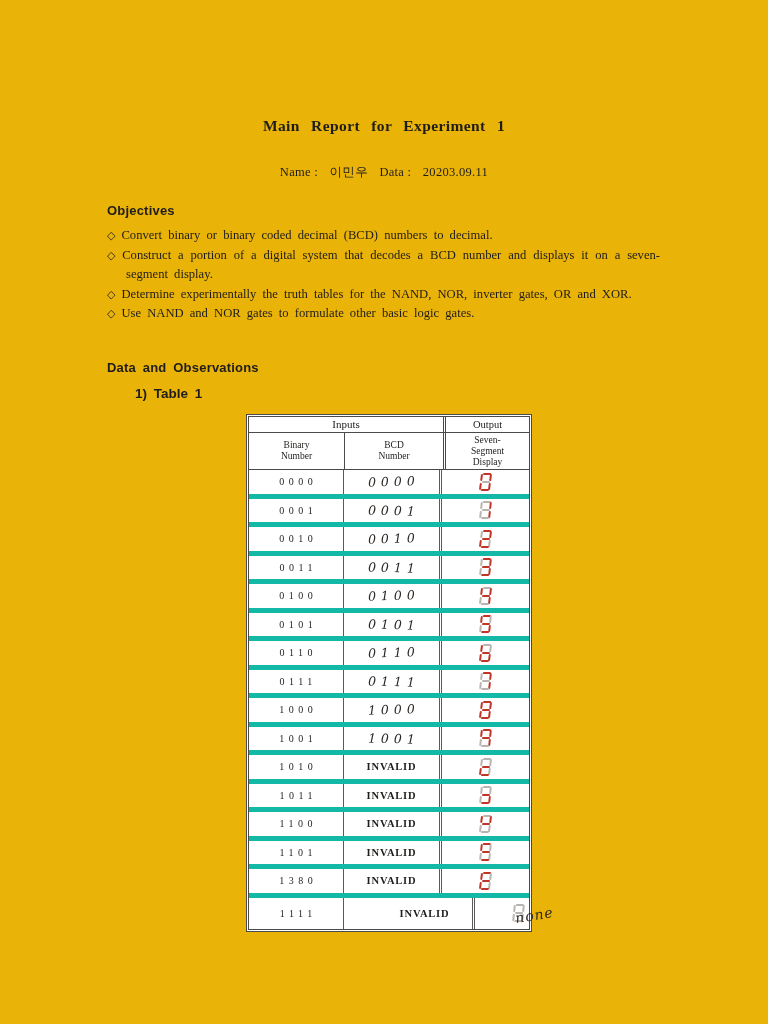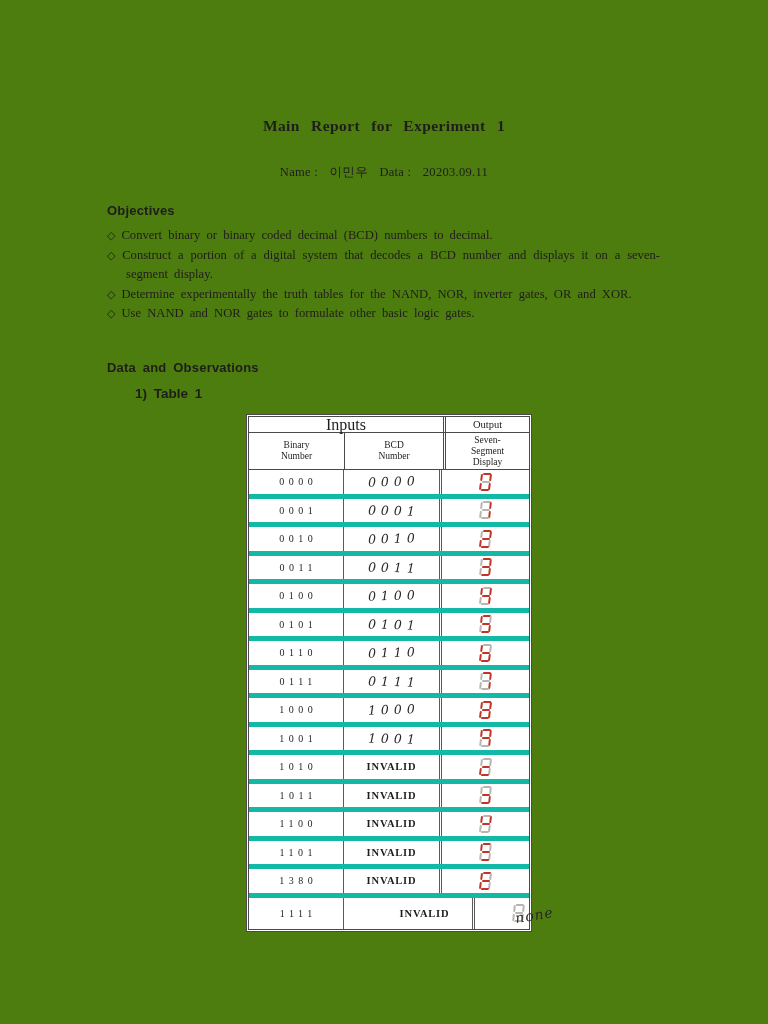--- a/index.html
+++ b/index.html
@@ -1,17 +1,17 @@
 <!DOCTYPE html>
 <html style="--segment_lit: #c13528; --segment_unlit: #bab4b0; --ink: #1f1d1b; --handwriting_ink: #2b2724; --table_border: #4a4a4a;"><head>
 <meta charset="utf-8">
 <style>
   html,body{margin:0;padding:0;background:#ffffff;}
   .page{
-    position:relative;width:768px;height:1024px;background:#4d7c0f;
+    position:relative;width:768px;height:1024px;background:#eab308;
     font-family:"Liberation Serif", serif;color:var(--ink,#1f1d1b);overflow:hidden;
   }
   
   .report-title{
     position:absolute;top:117px;left:0;width:768px;text-align:center;
     font-size:15.5px;font-weight:bold;letter-spacing:.4px;word-spacing:7px;
   }
   .name-date{
     position:absolute;top:164px;left:0;width:768px;text-align:center;
     font-size:12.5px;letter-spacing:.3px;
@@ -41,21 +41,21 @@
   .bullet{font-size:11px;margin-right:6px;}
   
   .t1{
     position:absolute;left:246px;top:414px;width:286px;
     border:3px double var(--table_border,#4a4a4a);box-sizing:border-box;
     background:#fff;
   }
   .t1 .hgroup{display:flex;height:15px;border-bottom:1px solid var(--table_border,#4a4a4a);}
   .t1 .hgroup .g-inputs{
     width:194px;border-right:3px double var(--table_border,#4a4a4a);
-    text-align:center;font-size:16px;line-height:15px;
+    text-align:center;font-size:11px;line-height:15px;
   }
   .t1 .hgroup .g-output{flex:1;text-align:center;font-size:10.5px;line-height:15px;}
   .t1 .hcols{display:flex;height:36px;border-bottom:1px solid var(--table_border,#4a4a4a);}
   .t1 .hcols .hc{
     display:flex;align-items:center;justify-content:center;
     text-align:center;font-size:9.5px;line-height:11px;white-space:pre-line;
   }
   .hc-binary{width:95px;border-right:1px solid var(--table_border,#4a4a4a);}
   .hc-bcd{width:98px;border-right:3px double var(--table_border,#4a4a4a);}
   .hc-seg{flex:1;}

